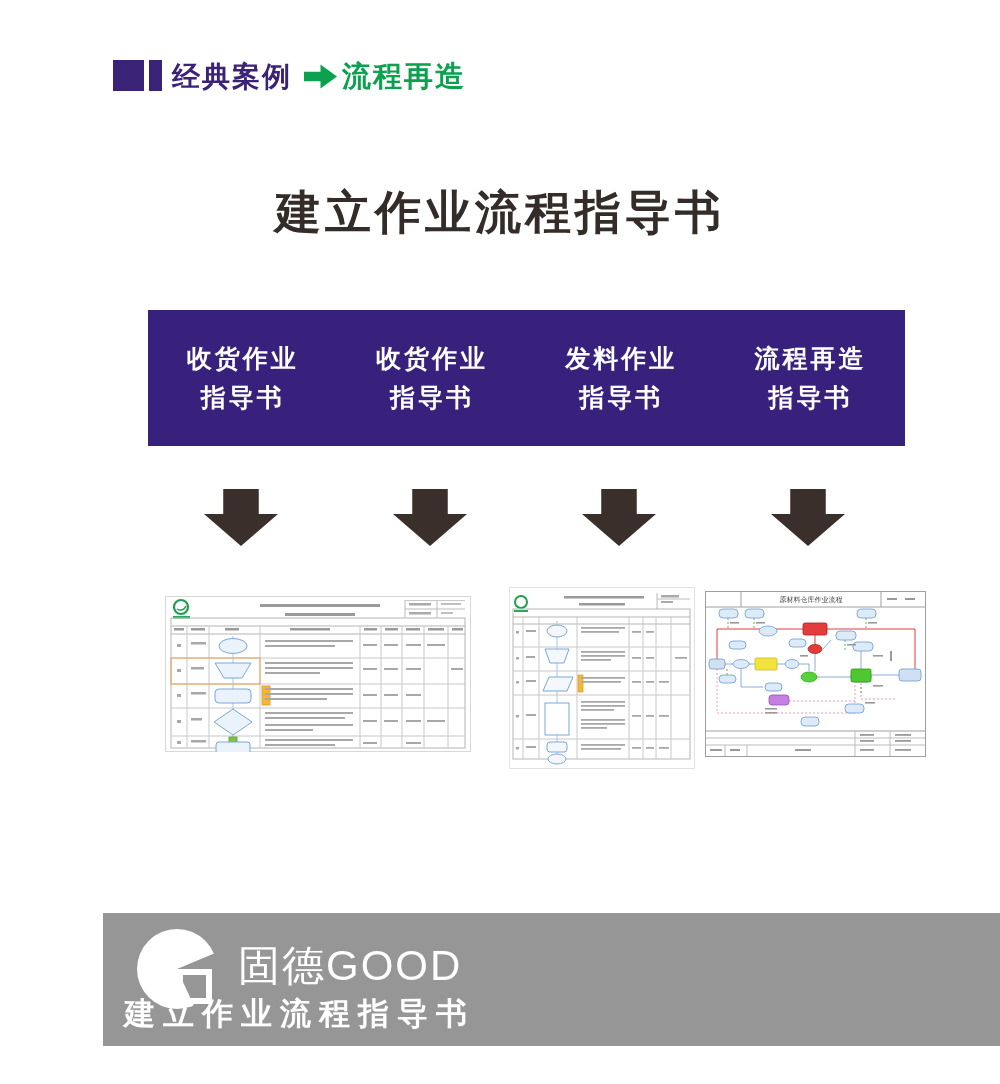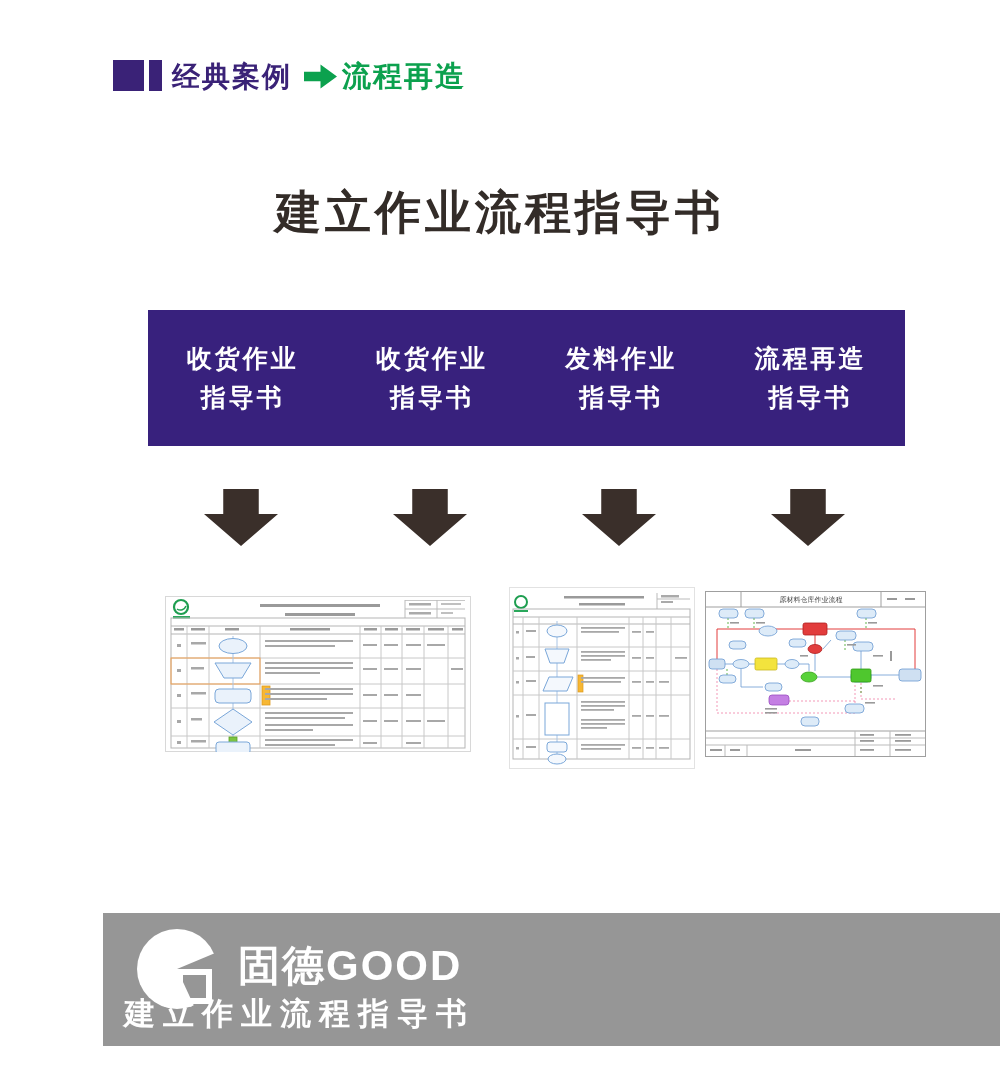--- a/index.html
+++ b/index.html
@@ -32,21 +32,21 @@
   #arrow-1{left:204px;} #arrow-2{left:393px;} #arrow-3{left:582px;} #arrow-4{left:771px;}
   
   .doc{position:absolute;}
   #doc-1{left:165px;top:596px;width:306px;height:156px;}
   #doc-2{left:509px;top:587px;width:186px;height:182px;}
   #doc-3{left:705px;top:591px;width:221px;height:166px;}
   .doc svg{display:block;width:100%;height:100%;}
   
   #footer{position:absolute;left:103px;top:913px;width:897px;height:133px;background:#969696;}
   #footer-logo{position:absolute;left:30px;top:12px;width:88px;height:88px;}
-  #footer-brand{position:absolute;left:135px;top:25px;font-size:42px;font-weight:700;
+  #footer-brand{position:absolute;left:135px;top:25px;font-size:42px;font-weight:400;
     color:#ffffff;letter-spacing:2px;}
   #footer-caption{position:absolute;left:21px;top:80px;font-size:31px;font-weight:bold;
     color:#ffffff;letter-spacing:8px;}
 </style>
 </head>
 <body>
 
 <div id="page">
 
   <div id="hdr-sq1" class="hdr-sq"></div>

